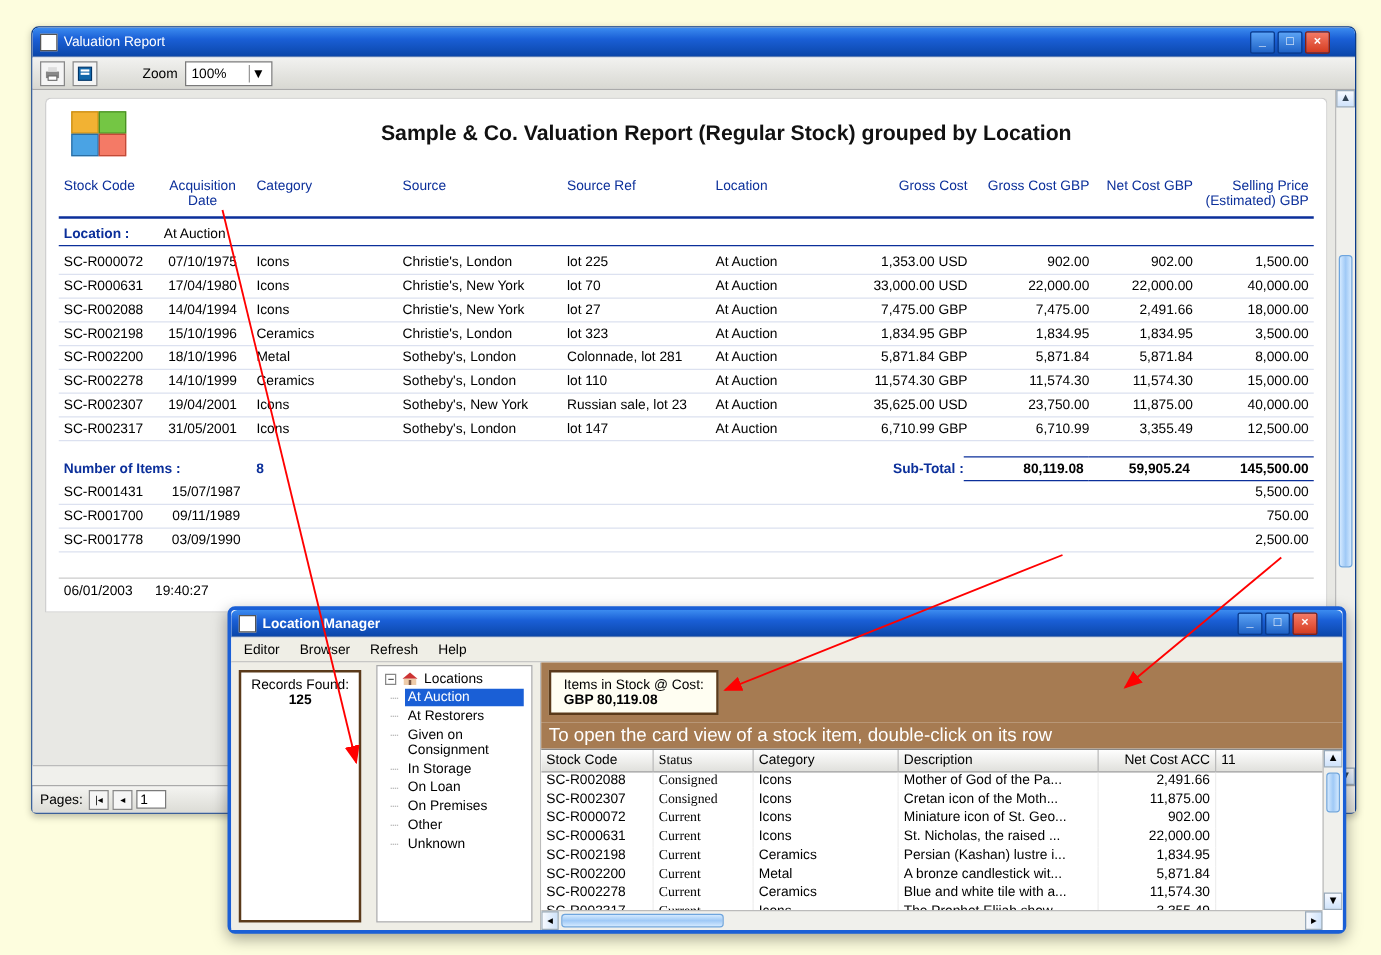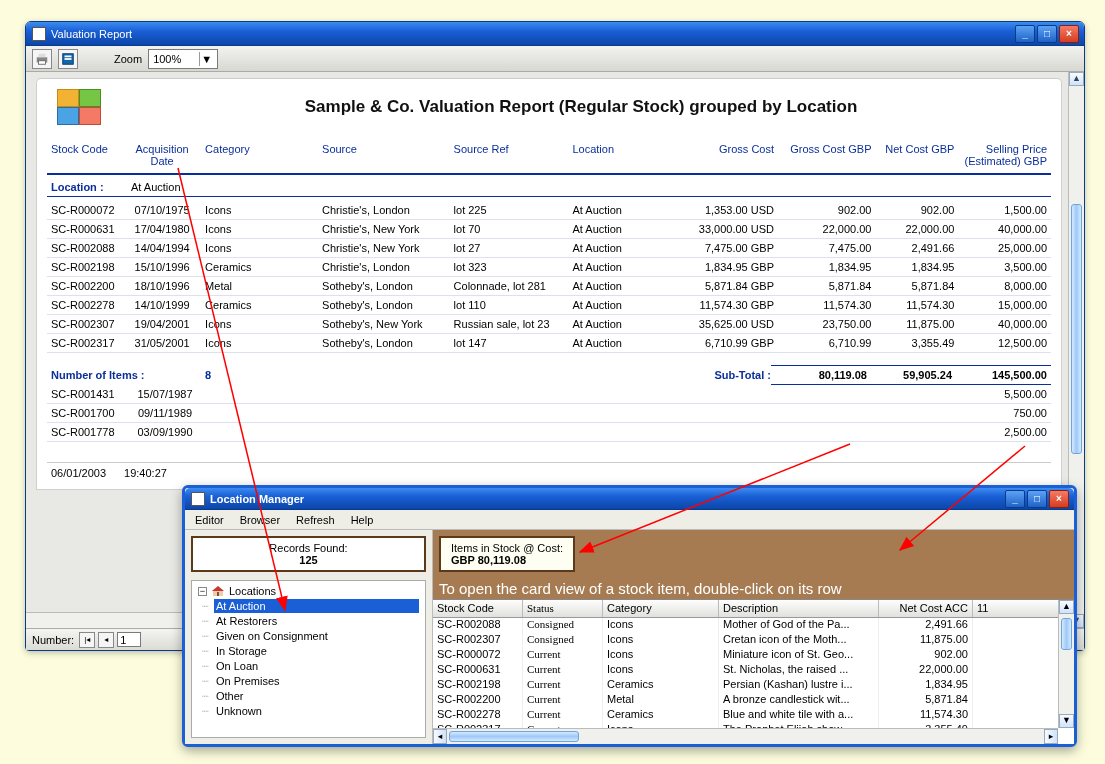--- a/index.html
+++ b/index.html
@@ -20,21 +20,21 @@
     border: 1px solid #0a3a8a;
     border-radius: 6px 6px 4px 4px;
     box-shadow: 0 2px 6px rgba(0,0,0,.25);
   }
   .titlebar {
     height: 24px;
     background: linear-gradient(to bottom, #3c8cf0 0%, #1a5fd6 40%, #0b46a9 100%);
     color: #fff;
     display: flex;
     align-items: center;
-    padding: 0 5px 0 6px;
+    padding: 0 20px 0 6px;
     font-weight: normal;
     border-bottom: 1px solid #0a3a8a;
     border-radius: 5px 5px 0 0;
   }
   .titlebar .icon { width: 14px; height: 14px; background: #fff; display: inline-block; margin-right: 5px; border: 1px solid #555; }
   .titlebar .title { flex: 1; }
   .winbtns { display: flex; gap: 2px; }
   .winbtn {
     width: 20px; height: 18px;
     background: linear-gradient(to bottom, #5ba3f5, #1f62c6);
@@ -160,21 +160,21 @@
     border:3px solid #1a5fd6;
     border-radius:6px;
     background:#fff;
     box-shadow:0 4px 12px rgba(0,0,0,.35);
     z-index:5;
   }
   .locmgr .titlebar{height:22px;font-weight:bold;}
   .menubar{height:20px;background:#efeee6;border-bottom:1px solid #bbb;display:flex;gap:4px;padding:0 4px;align-items:center;}
   .menubar span{padding:1px 6px;cursor:pointer;}
   .lm-body{display:flex;height:214px;}
-  .lm-left{width:248px;background:#efeee6;border-right:1px solid #bbb;display:flex;flex-direction:column;}
+  .lm-left{width:248px;background:#efeee6;border-right:1px solid #bbb;display:flex;}
   .lm-right{flex:1;background:#efeee6;display:flex;flex-direction:column;}
   .records-box{margin:6px;border:2px solid #5a3a1a;background:#fff;padding:4px 8px;text-align:center;}
   .records-box .t{color:#000;}
   .records-box .v{font-weight:bold;}
   .tree{flex:1;margin:2px 6px 6px 6px;background:#fff;border:1px solid #aaa;padding:4px 6px;font-size:11px;overflow:hidden;}
   .tree .root{display:flex;align-items:center;gap:4px;}
   .tree .minus{width:9px;height:9px;border:1px solid #888;display:inline-flex;align-items:center;justify-content:center;font-size:9px;line-height:1;background:#fff;}
   .tree .house{width:14px;height:12px;display:inline-block;}
   .tree .house svg{width:14px;height:12px;}
   .tree ul{list-style:none;margin:2px 0 0 16px;padding:0;}
@@ -297,21 +297,21 @@
           <div class="data-row">
             <div class="c c-stock">SC-R002088</div>
             <div class="c c-acq">14/04/1994</div>
             <div class="c c-cat">Icons</div>
             <div class="c c-src">Christie's, New York</div>
             <div class="c c-srcref">lot 27</div>
             <div class="c c-loc">At Auction</div>
             <div class="c c-gross num">7,475.00 GBP</div>
             <div class="c c-gbp num">7,475.00</div>
             <div class="c c-net num">2,491.66</div>
-            <div class="c c-sell num">25,000.00</div>
+            <div class="c c-sell num">18,000.00</div>
           </div>
           <div class="data-row">
             <div class="c c-stock">SC-R002198</div>
             <div class="c c-acq">15/10/1996</div>
             <div class="c c-cat">Ceramics</div>
             <div class="c c-src">Christie's, London</div>
             <div class="c c-srcref">lot 323</div>
             <div class="c c-loc">At Auction</div>
             <div class="c c-gross num">1,834.95 GBP</div>
             <div class="c c-gbp num">1,834.95</div>
@@ -407,21 +407,21 @@
 
     <div class="report-scroll-v">
       <div class="arrowbtn top">▲</div>
       <div class="thumb"></div>
       <div class="arrowbtn bot">▼</div>
     </div>
     <div class="report-scroll-h"></div>
   </div>
 
   <div class="pager">
-    <span class="plabel">Number:</span>
+    <span class="plabel">Pages:</span>
     <span class="pbtn">|◂</span>
     <span class="pbtn">◂</span>
     <input value="1" style="">
   </div>
 </div>
 
 <div class="locmgr">
   <div class="titlebar">
     <span class="icon"></span>
     <span class="title">Location Manager</span>

